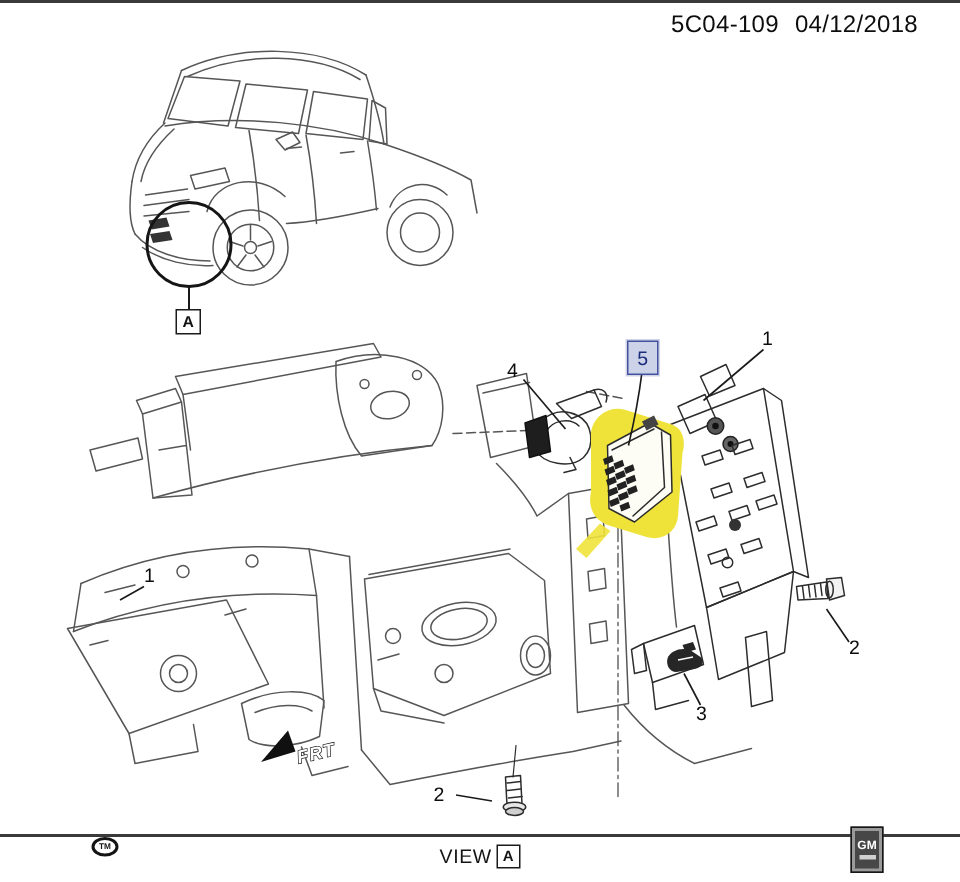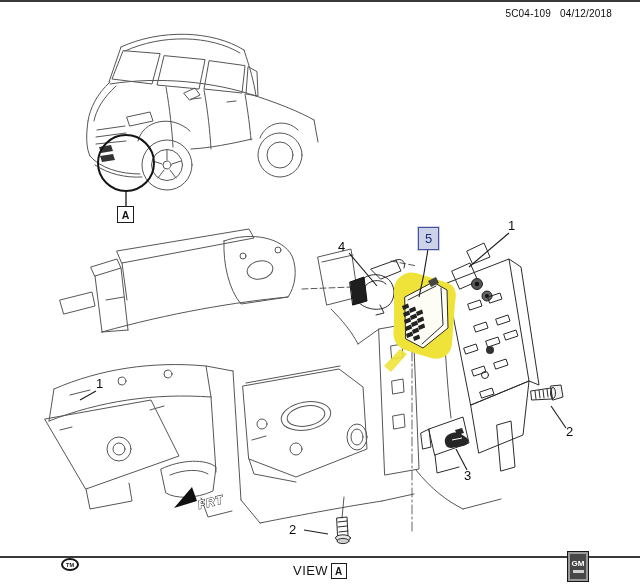--- a/index.html
+++ b/index.html
@@ -1,20 +1,20 @@
 <!DOCTYPE html>
 <html style="--hl: #efe33a; --c5bg: #ccd3e9; --c5bd: #4552a0; --c5tx: #1c2d7c;"><head>
 <meta charset="utf-8">
 <style>
   html,body{margin:0;padding:0;background:#fff;}
   .page{position:relative;width:640px;height:588px;background:#fff;overflow:hidden;
         font-family:"Liberation Sans",sans-serif;color:#111;}
   .rule-top{position:absolute;left:0;top:0;width:640px;height:2px;background:#3a3a3a;}
   .rule-bottom{position:absolute;left:0;top:556px;width:640px;height:2px;background:#3a3a3a;}
-  .doc-ref{position:absolute;top:8px;right:28px;font-size:10px;letter-spacing:.2px;color:#0d0d0d;}
+  .doc-ref{position:absolute;top:8px;right:28px;font-size:16px;letter-spacing:.2px;color:#0d0d0d;}
   .doc-ref span{margin-left:6px;}
   .art{position:absolute;left:0;top:0;width:640px;height:588px;}
   .sketch{stroke:#565656;fill:none;stroke-width:1;stroke-linejoin:round;stroke-linecap:round;}
   .dark{stroke:#2c2c2c;}
   .leader{stroke:#1a1a1a;stroke-width:1.1;fill:none;}
   .halo{fill:#efe33a;fill:var(--hl,#efe33a);stroke:none;}
   .callout{position:absolute;font-size:13px;color:#0d0d0d;line-height:1;}
   .callout5{position:absolute;left:418px;top:227px;width:19px;height:21px;
             background:#ccd3e9;background:var(--c5bg,#ccd3e9);
             border:1px solid #4552a0;border-color:var(--c5bd,#4552a0);

